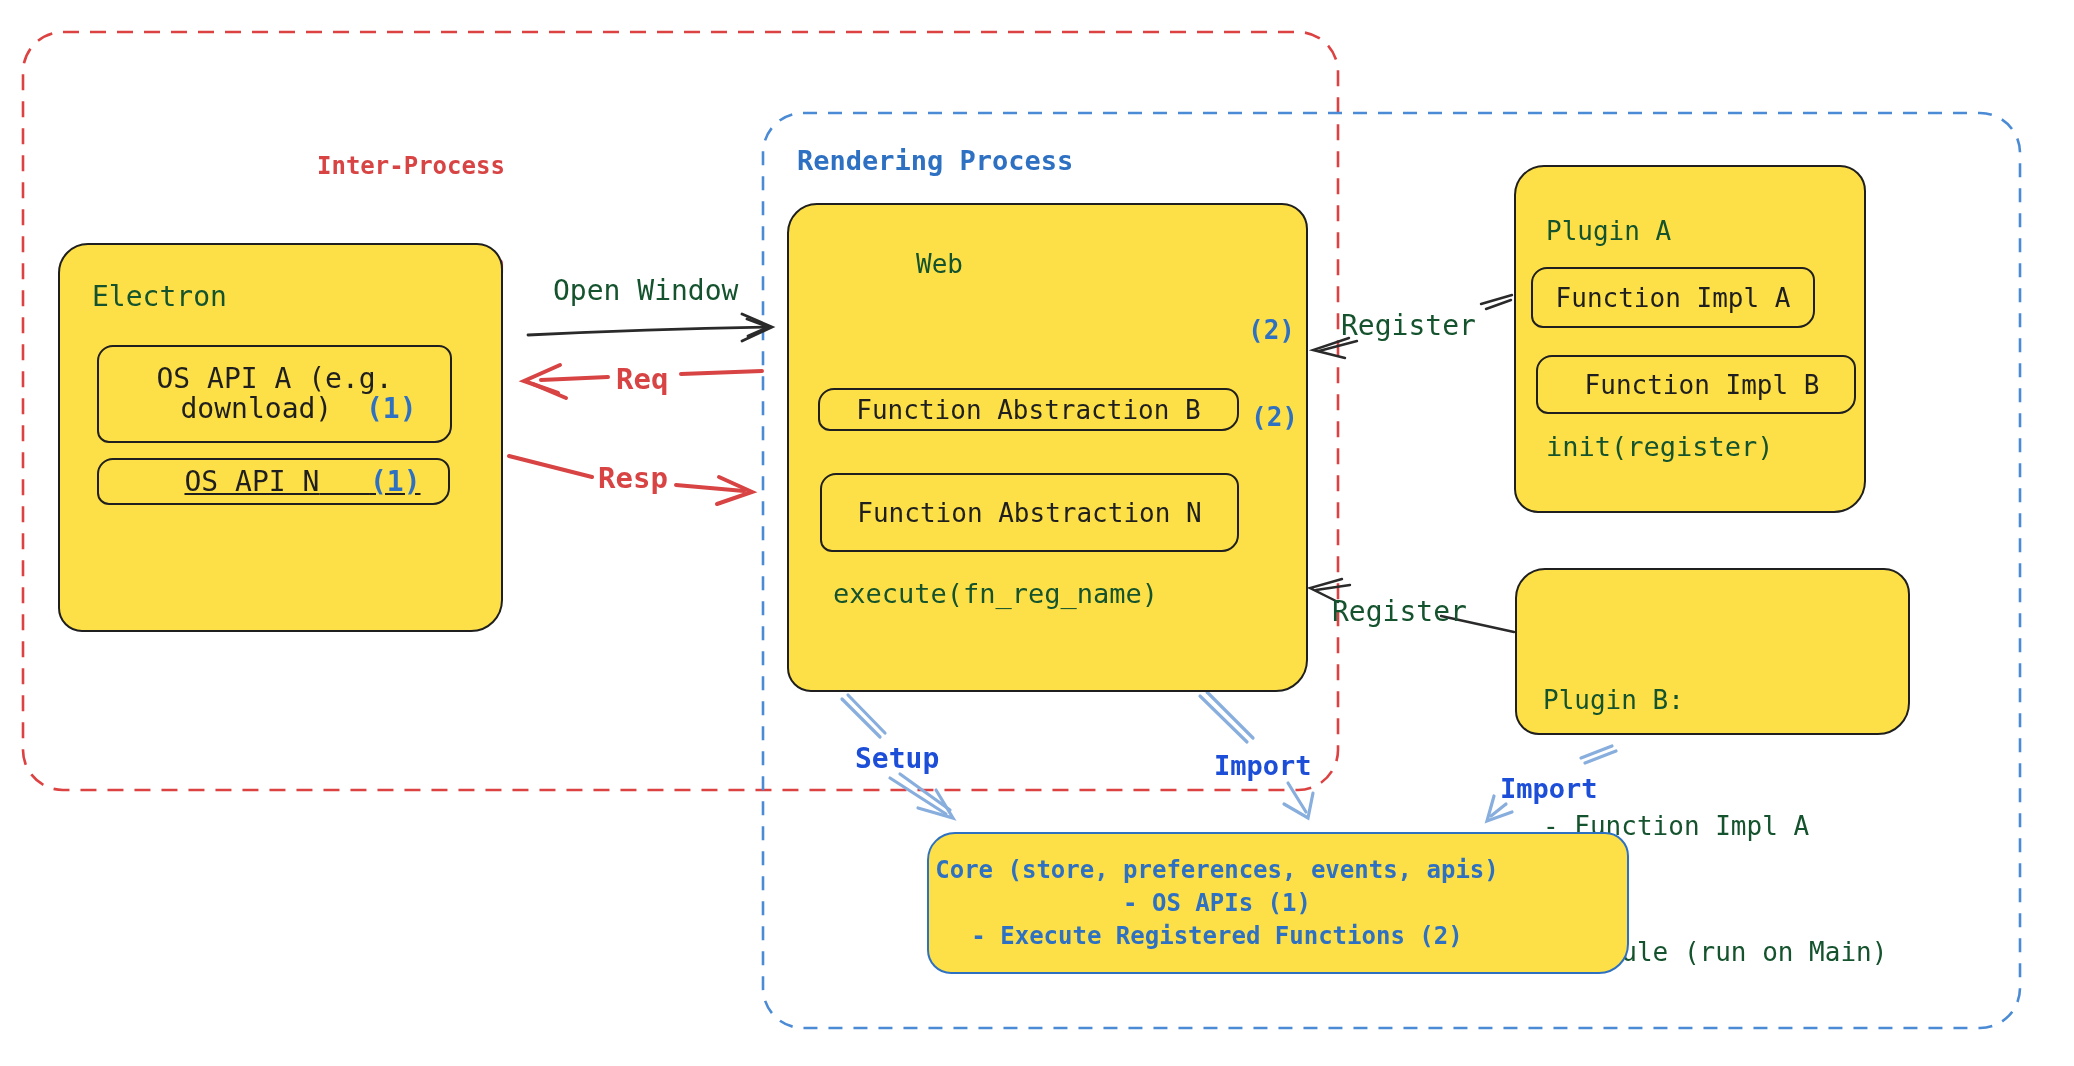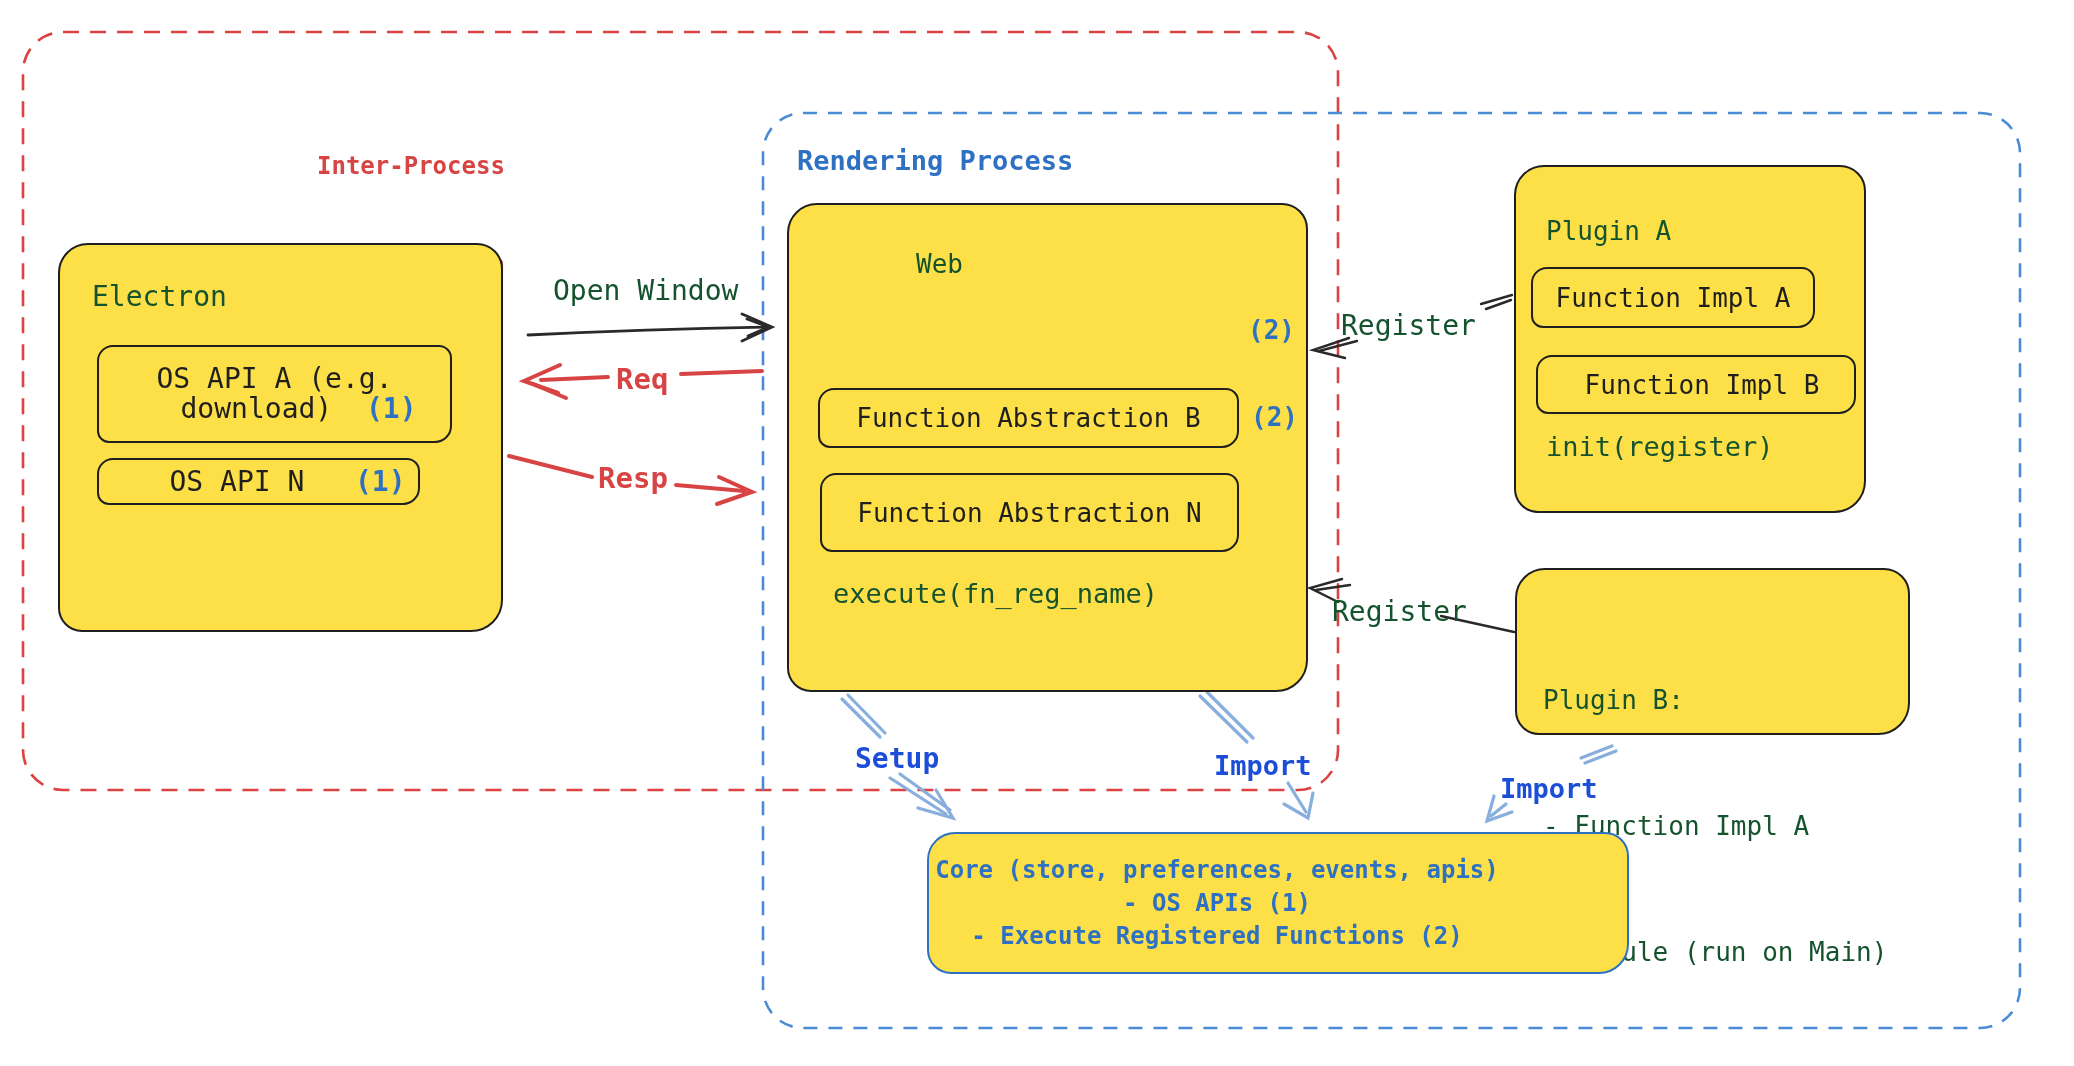--- a/index.html
+++ b/index.html
@@ -96,34 +96,34 @@
   <div class="label blue-t fs27" style="left:797px;top:145px;">Rendering Process</div>
 
   <div class="box big" style="left:58px;top:243px;width:445px;height:389px;"></div>
   <div class="label black-t fs28" style="left:92px;top:281px;">Electron</div>
 
   <div class="box small center-col fs28" style="left:97px;top:345px;width:355px;height:98px;line-height:30px;">
     <div>OS API A (e.g.</div>
     <div style="padding-left:48px;"><span>download)</span>&nbsp;&nbsp;<span class="blue-t">(1)</span></div>
   </div>
 
-  <div class="box small center-col fs28" style="left:97px;top:458px;width:323px;height:47px;">
+  <div class="box small center-col fs28" style="left:97px;top:458px;width:353px;height:47px;text-decoration:underline;">
     <div style="padding-left:58px;"><span>OS API N</span>&nbsp;&nbsp;&nbsp;<span class="blue-t">(1)</span></div>
   </div>
 
   <div class="label black-t fs28" style="left:553px;top:275px;">Open Window</div>
   <div class="label red-t fs29" style="left:616px;top:363px;">Req</div>
   <div class="label red-t fs29" style="left:598px;top:462px;">Resp</div>
 
   <div class="box big" style="left:787px;top:203px;width:521px;height:489px;"></div>
   <div class="label black-t fs26" style="left:916px;top:250px;">Web</div>
 
   <div class="label blue-t fs26" style="left:1248px;top:316px;">(2)</div>
 
-  <div class="box small center-col fs26" style="left:818px;top:388px;width:421px;height:60px;">
+  <div class="box small center-col fs26" style="left:818px;top:388px;width:421px;height:43px;">
     <div>Function Abstraction B</div>
   </div>
   <div class="label blue-t fs26" style="left:1251px;top:403px;">(2)</div>
 
   <div class="box small center-col fs26" style="left:820px;top:473px;width:419px;height:79px;">
     <div>Function Abstraction N</div>
   </div>
 
   <div class="label black-t fs27" style="left:833px;top:578px;">execute(fn_reg_name)</div>
 

